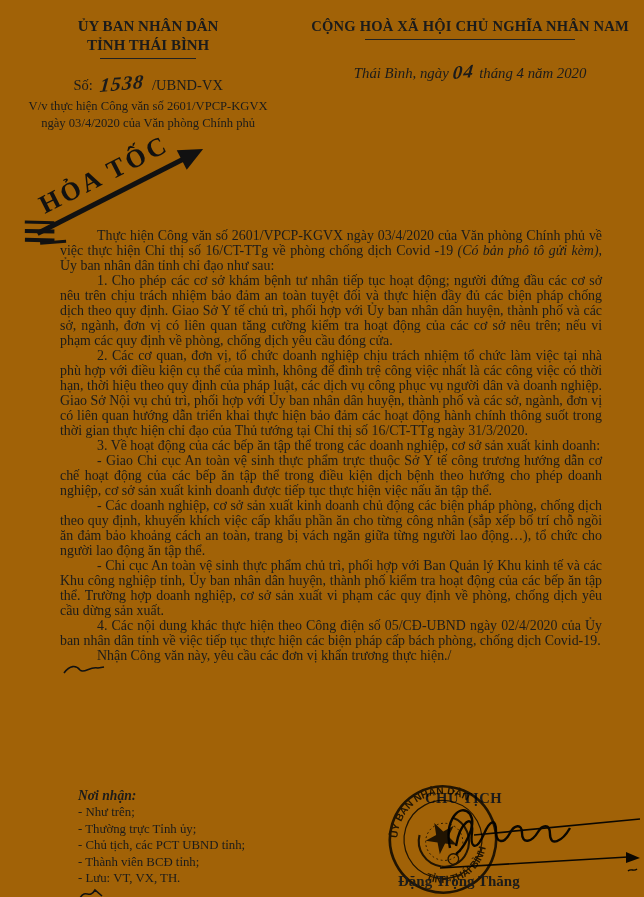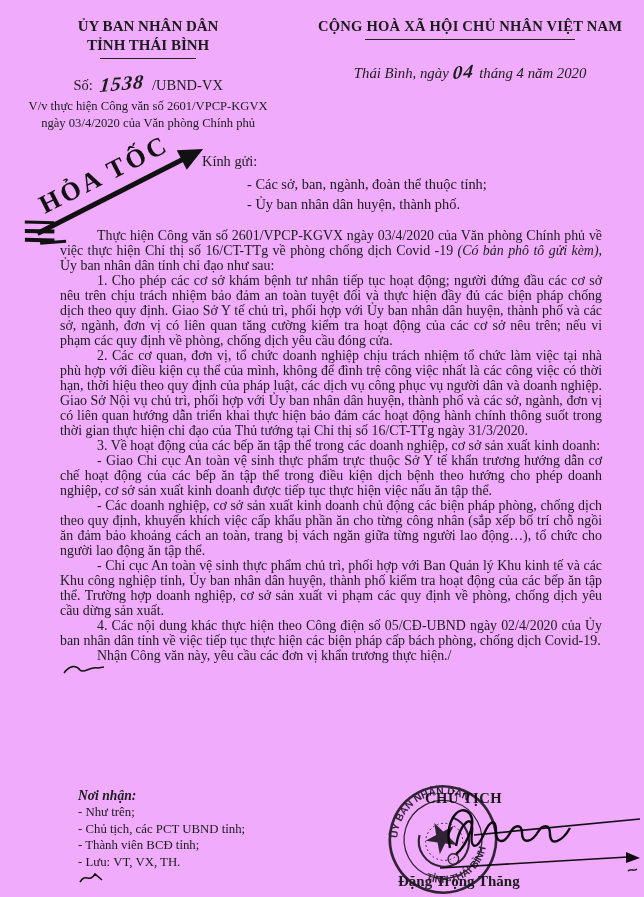--- a/index.html
+++ b/index.html
@@ -1,19 +1,19 @@
 <!DOCTYPE html>
 <html><head>
 <meta charset="utf-8">
 <style>
   * { margin:0; padding:0; box-sizing:border-box; }
   html,body { background:#e8e8e8; }
   .page {
     position:relative; width:644px; height:897px; margin:0 auto;
-    background:#f0abfc; color:#1b1b1b; overflow:hidden;
+    background:#a16207; color:#1b1b1b; overflow:hidden;
     font-family:"Liberation Serif", serif;
   }
   
   .header { position:absolute; top:18px; left:0; width:644px; display:flex; }
   .hdr-left  { width:46%; text-align:center; }
   .hdr-right { width:54%; text-align:center; }
   .org1 { font-weight:bold; font-size:15px; }
   .org2 { font-weight:bold; font-size:15px; margin-top:2px; }
   .rule-left  { width:96px;  border-top:1.6px solid #222; margin:4px auto 0; }
   .rule-right { width:210px; border-top:1.6px solid #222; margin:4px auto 0; }
@@ -64,21 +64,21 @@
       <div class="org2">TỈNH THÁI BÌNH</div>
       <div class="rule-left"></div>
       <div class="num-line">
         <span>Số:</span>
         <span class="handwritten">1538</span>
         <span>/UBND-VX</span>
       </div>
       <div class="subject">V/v thực hiện Công văn số 2601/VPCP-KGVX ngày 03/4/2020 của Văn phòng Chính phủ</div>
     </div>
     <div class="hdr-right">
-      <div class="nat1">CỘNG HOÀ XÃ HỘI CHỦ NHÂN VIỆT NAM</div>
+      <div class="nat1">CỘNG HOÀ XÃ HỘI CHỦ NGHĨA NHÂN NAM</div>
       <div class="rule-right"></div>
       <div class="date-line">
         <span>Thái Bình, ngày</span>
         <span class="handwritten hand-day">04</span>
         <span>tháng 4 năm 2020</span>
       </div>
     </div>
   </div>
 
   <div class="stamp">
@@ -88,45 +88,39 @@
         <line x1="14" y1="66" x2="178" y2="66" stroke-width="5"></line>
         <polygon points="176,55 200,66 176,77" fill="#111" stroke="none"></polygon>
         <line x1="4" y1="58" x2="30" y2="72" stroke-width="4"></line>
         <line x1="0" y1="66" x2="26" y2="80" stroke-width="4"></line>
         <line x1="8" y1="50" x2="34" y2="64" stroke-width="3"></line>
         <line x1="12" y1="76" x2="36" y2="86" stroke-width="3"></line>
       </g>
     </svg>
   </div>
 
-  <div class="salutation">
-    <div>Kính gửi:</div>
-    <div class="recipients">
-      <div>- Các sở, ban, ngành, đoàn thể thuộc tỉnh;</div>
-      <div>- Ủy ban nhân dân huyện, thành phố.</div>
-    </div>
-  </div>
 
   <div class="body-text">
     <p><span>Thực hiện Công văn số 2601/VPCP-KGVX ngày 03/4/2020 của Văn phòng Chính phủ về việc thực hiện Chỉ thị số 16/CT-TTg về phòng chống dịch Covid -19 </span><span class="italic">(Có bản phô tô gửi kèm)</span><span>, Ủy ban nhân dân tỉnh chỉ đạo như sau:</span></p>
     <p>1. Cho phép các cơ sở khám bệnh tư nhân tiếp tục hoạt động; người đứng đầu các cơ sở nêu trên chịu trách nhiệm bảo đảm an toàn tuyệt đối và thực hiện đầy đủ các biện pháp chống dịch theo quy định. Giao Sở Y tế chủ trì, phối hợp với Ủy ban nhân dân huyện, thành phố và các sở, ngành, đơn vị có liên quan tăng cường kiểm tra hoạt động của các cơ sở nêu trên; nếu vi phạm các quy định về phòng, chống dịch yêu cầu đóng cửa.</p>
     <p>2. Các cơ quan, đơn vị, tổ chức doanh nghiệp chịu trách nhiệm tổ chức làm việc tại nhà phù hợp với điều kiện cụ thể của mình, không để đình trệ công việc nhất là các công việc có thời hạn, thời hiệu theo quy định của pháp luật, các dịch vụ công phục vụ người dân và doanh nghiệp. Giao Sở Nội vụ chủ trì, phối hợp với Ủy ban nhân dân huyện, thành phố và các sở, ngành, đơn vị có liên quan hướng dẫn triển khai thực hiện bảo đảm các hoạt động hành chính thông suốt trong thời gian thực hiện chỉ đạo của Thủ tướng tại Chỉ thị số 16/CT-TTg ngày 31/3/2020.</p>
     <p>3. Về hoạt động của các bếp ăn tập thể trong các doanh nghiệp, cơ sở sản xuất kinh doanh:</p>
-    <p>- Giao Chi cục An toàn vệ sinh thực phẩm trực thuộc Sở Y tế khẩn trương hướng dẫn cơ chế hoạt động của các bếp ăn tập thể trong điều kiện dịch bệnh theo hướng cho phép doanh nghiệp, cơ sở sản xuất kinh doanh được tiếp tục thực hiện việc nấu ăn tập thể.</p>
+    <p>- Giao Chi cục An toàn vệ sinh thực phẩm trực thuộc Sở Y tế công trương hướng dẫn cơ chế hoạt động của các bếp ăn tập thể trong điều kiện dịch bệnh theo hướng cho phép doanh nghiệp, cơ sở sản xuất kinh doanh được tiếp tục thực hiện việc nấu ăn tập thể.</p>
     <p>- Các doanh nghiệp, cơ sở sản xuất kinh doanh chủ động các biện pháp phòng, chống dịch theo quy định, khuyến khích việc cấp khẩu phần ăn cho từng công nhân (sắp xếp bố trí chỗ ngồi ăn đảm bảo khoảng cách an toàn, trang bị vách ngăn giữa từng người lao động…), tổ chức cho người lao động ăn tập thể.</p>
     <p>- Chi cục An toàn vệ sinh thực phẩm chủ trì, phối hợp với Ban Quản lý Khu kinh tế và các Khu công nghiệp tỉnh, Ủy ban nhân dân huyện, thành phố kiểm tra hoạt động của các bếp ăn tập thể. Trường hợp doanh nghiệp, cơ sở sản xuất vi phạm các quy định về phòng, chống dịch yêu cầu dừng sản xuất.</p>
     <p>4. Các nội dung khác thực hiện theo Công điện số 05/CĐ-UBND ngày 02/4/2020 của Ủy ban nhân dân tỉnh về việc tiếp tục thực hiện các biện pháp cấp bách phòng, chống dịch Covid-19.</p>
     <p><span>Nhận Công văn này, yêu cầu các đơn vị khẩn trương thực hiện./</span><svg class="flourish" width="44" height="13" viewBox="0 0 44 13">
           <path d="M2,10 C8,2 14,2 18,7 C22,11 28,3 36,5 L42,4" stroke="#111" stroke-width="1.6" fill="none"></path>
         </svg></p>
   </div>
 
   <div class="noi-nhan">
     <div class="noi-nhan-label">Nơi nhận:</div>
     <div>- Như trên;</div>
+    <div>- Thường trực Tỉnh ủy;</div>
     <div>- Chủ tịch, các PCT UBND tỉnh;</div>
     <div>- Thành viên BCĐ tỉnh;</div>
     <div><span>- Lưu: VT, VX, TH.</span><svg width="26" height="16" viewBox="0 0 26 16" style="vertical-align:-3px">
           <path d="M2,12 C8,2 11,14 17,4 L24,10" stroke="#111" stroke-width="1.6" fill="none"></path>
         </svg></div>
   </div>
 
   <div class="signer-title">CHỦ TỊCH</div>
 
   <div class="seal">

